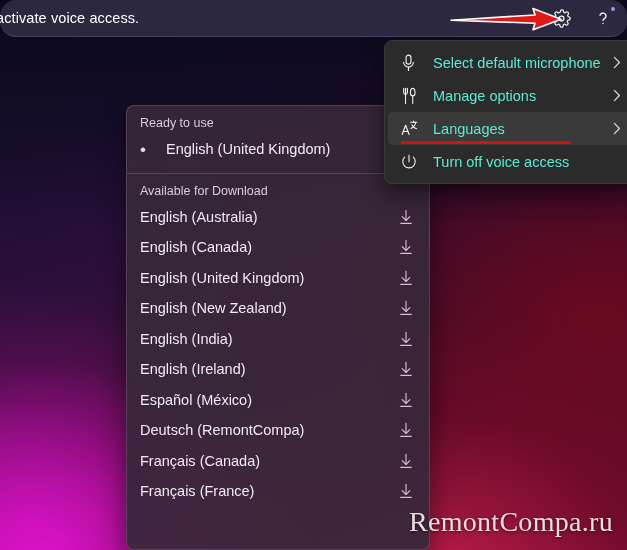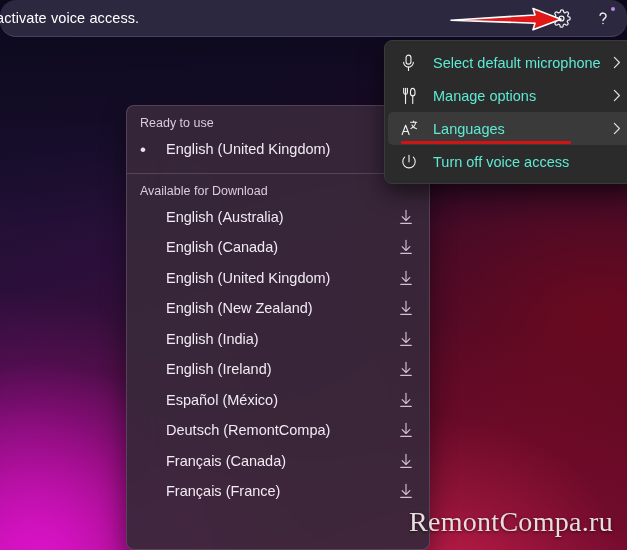--- a/index.html
+++ b/index.html
@@ -191,21 +191,21 @@
   .lang-name {
     color: #f1eaf2;
     font-size: 14.5px;
     white-space: nowrap;
   }
   .lang-dl {
     margin-left: auto;
     display: flex; align-items: center;
     color: #d3bfd6;
   }
-  #available-list .lang-name { margin-left: 26px; }
+  #available-list .lang-name { }
 
   
   #watermark {
     position: absolute;
     right: 14px; bottom: 12px;
     font-family: "Liberation Serif", serif;
     font-size: 28px;
     color: #e8dede;
     letter-spacing: 0.3px;
     text-shadow: 0 1px 3px rgba(0,0,0,0.6);

